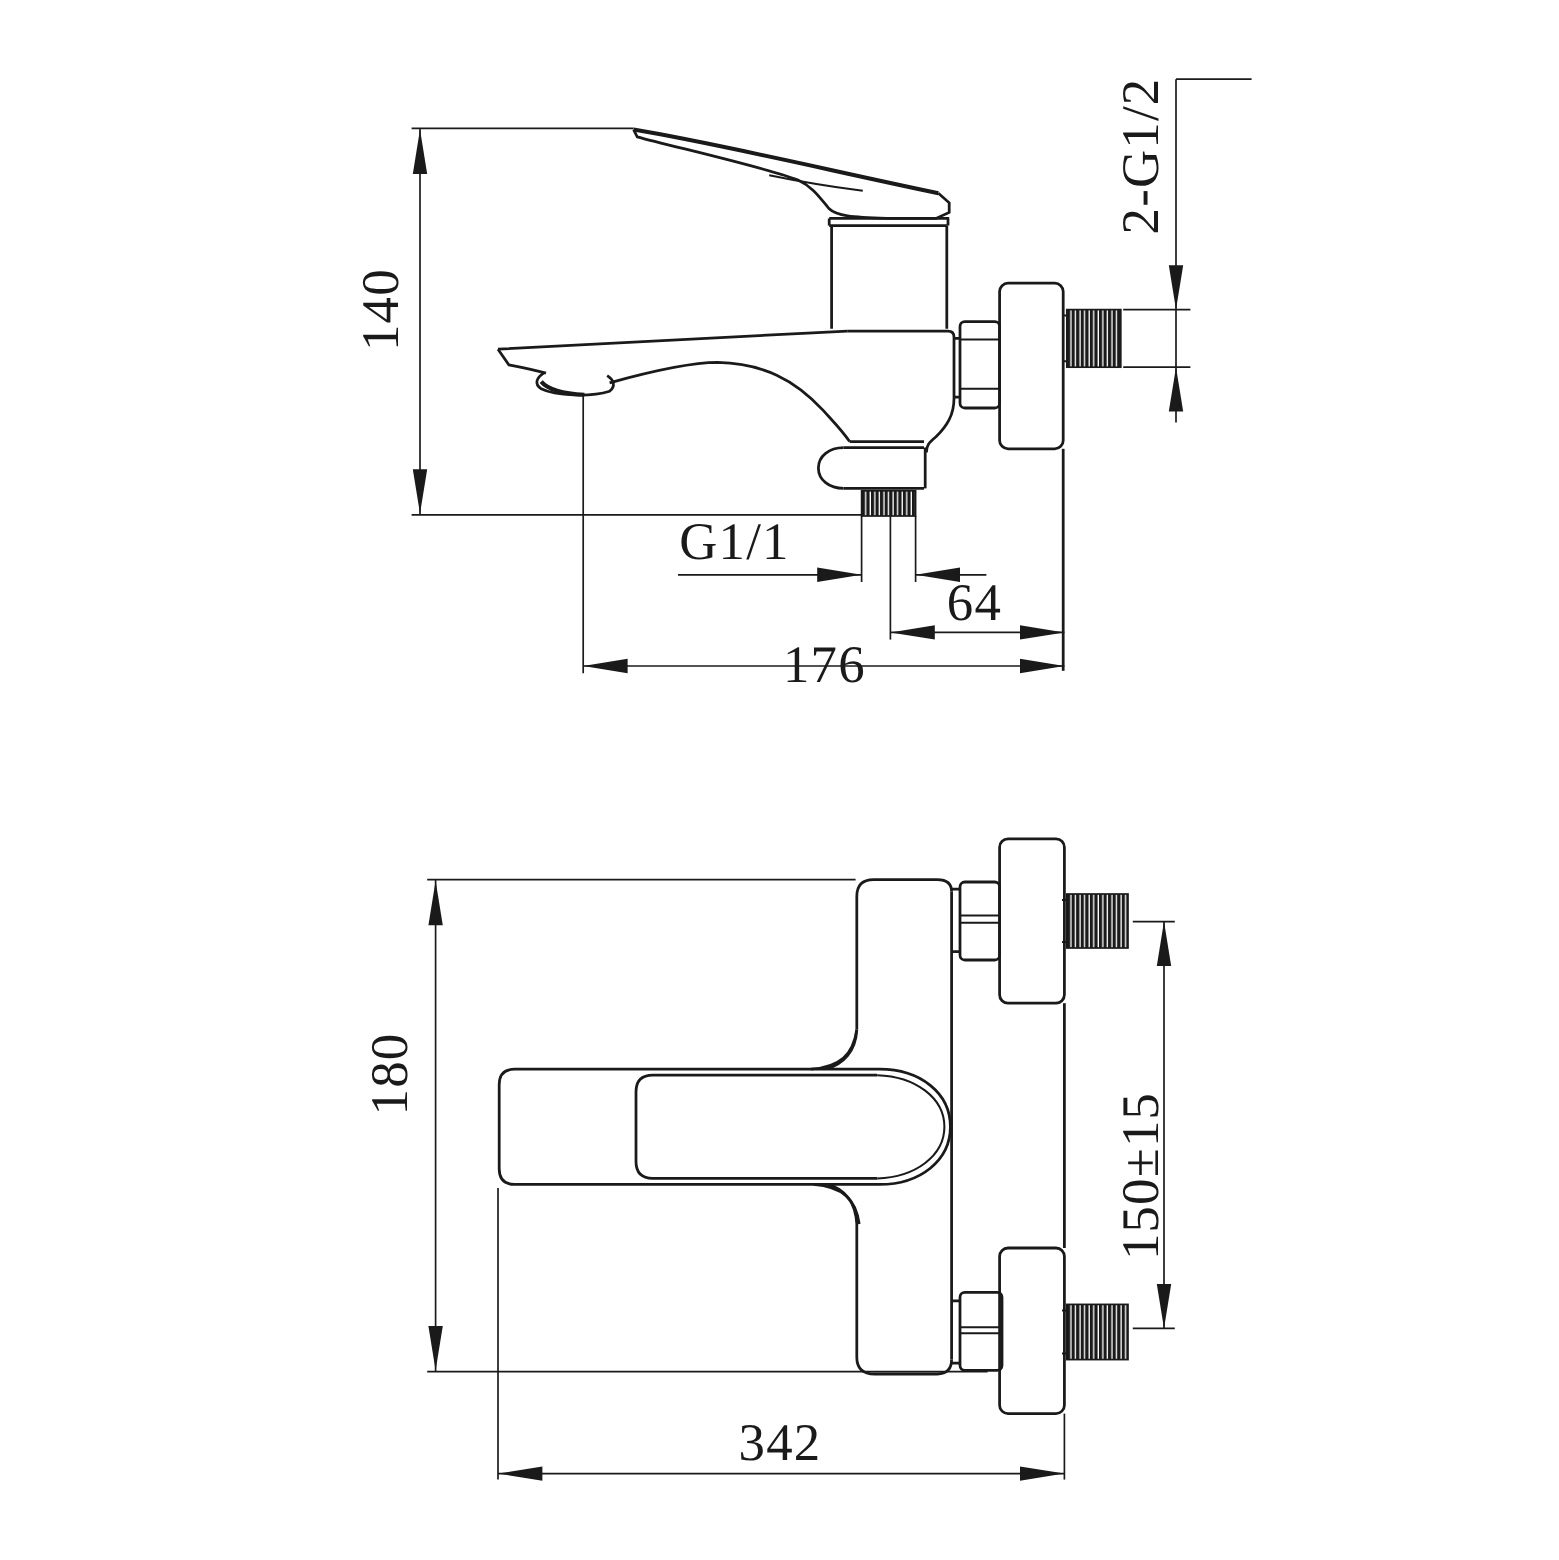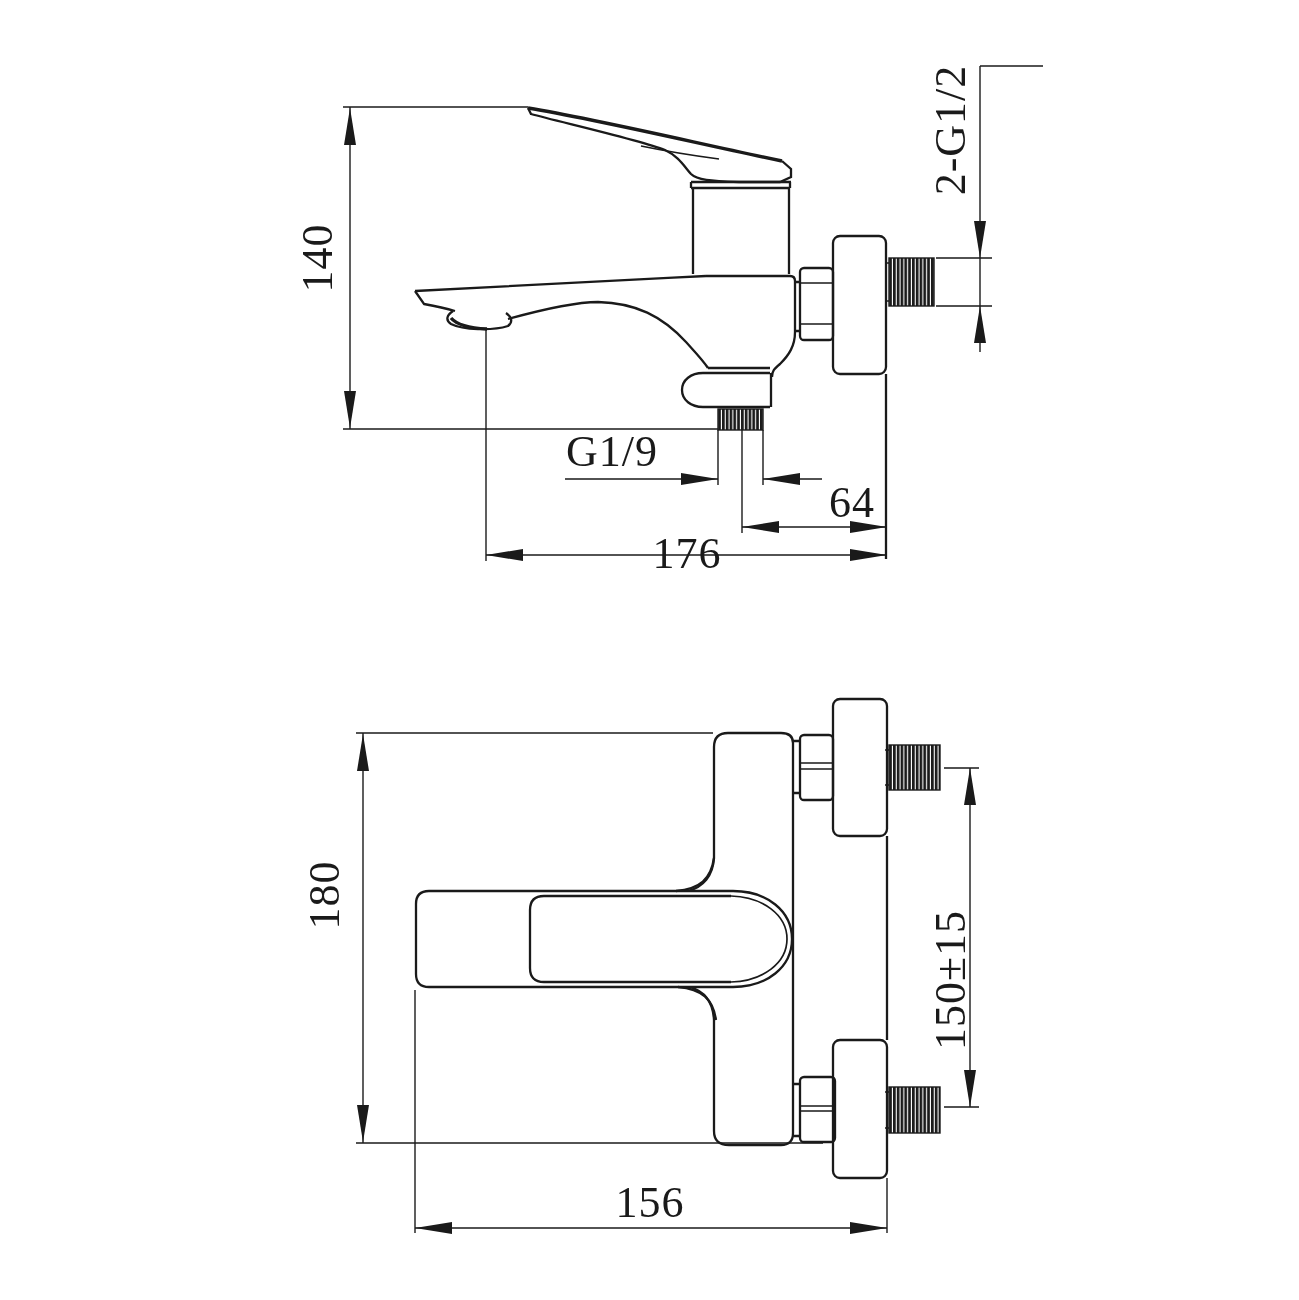--- a/index.html
+++ b/index.html
@@ -175,25 +175,25 @@
     </g>
 
     <path class="ol" d="M887,836 V1040"></path>
   </g>
 </svg>
 
 <div class="dim-label rot" style="left:318px;top:258px;">140</div>
 
 <div class="dim-label rot" style="left:951px;top:130px;">2-G1/2</div>
 
-<div class="dim-label" style="left:612px;top:452px;">G1/9</div>
+<div class="dim-label" style="left:612px;top:452px;">G1/1</div>
 
-<div class="dim-label" style="left:852px;top:503px;">64</div>
+<div class="dim-label" style="left:812px;top:503px;">64</div>
 
 <div class="dim-label" style="left:687px;top:532px;margin-top:22px;">176</div>
 
 <div class="dim-label rot" style="left:325px;top:895px;">180</div>
 
 <div class="dim-label rot" style="left:951px;top:980px;">150±15</div>
 
-<div class="dim-label" style="left:650px;top:1203px;">156</div>
+<div class="dim-label" style="left:650px;top:1203px;">342</div>
 
 </div>
 
 </body></html>

